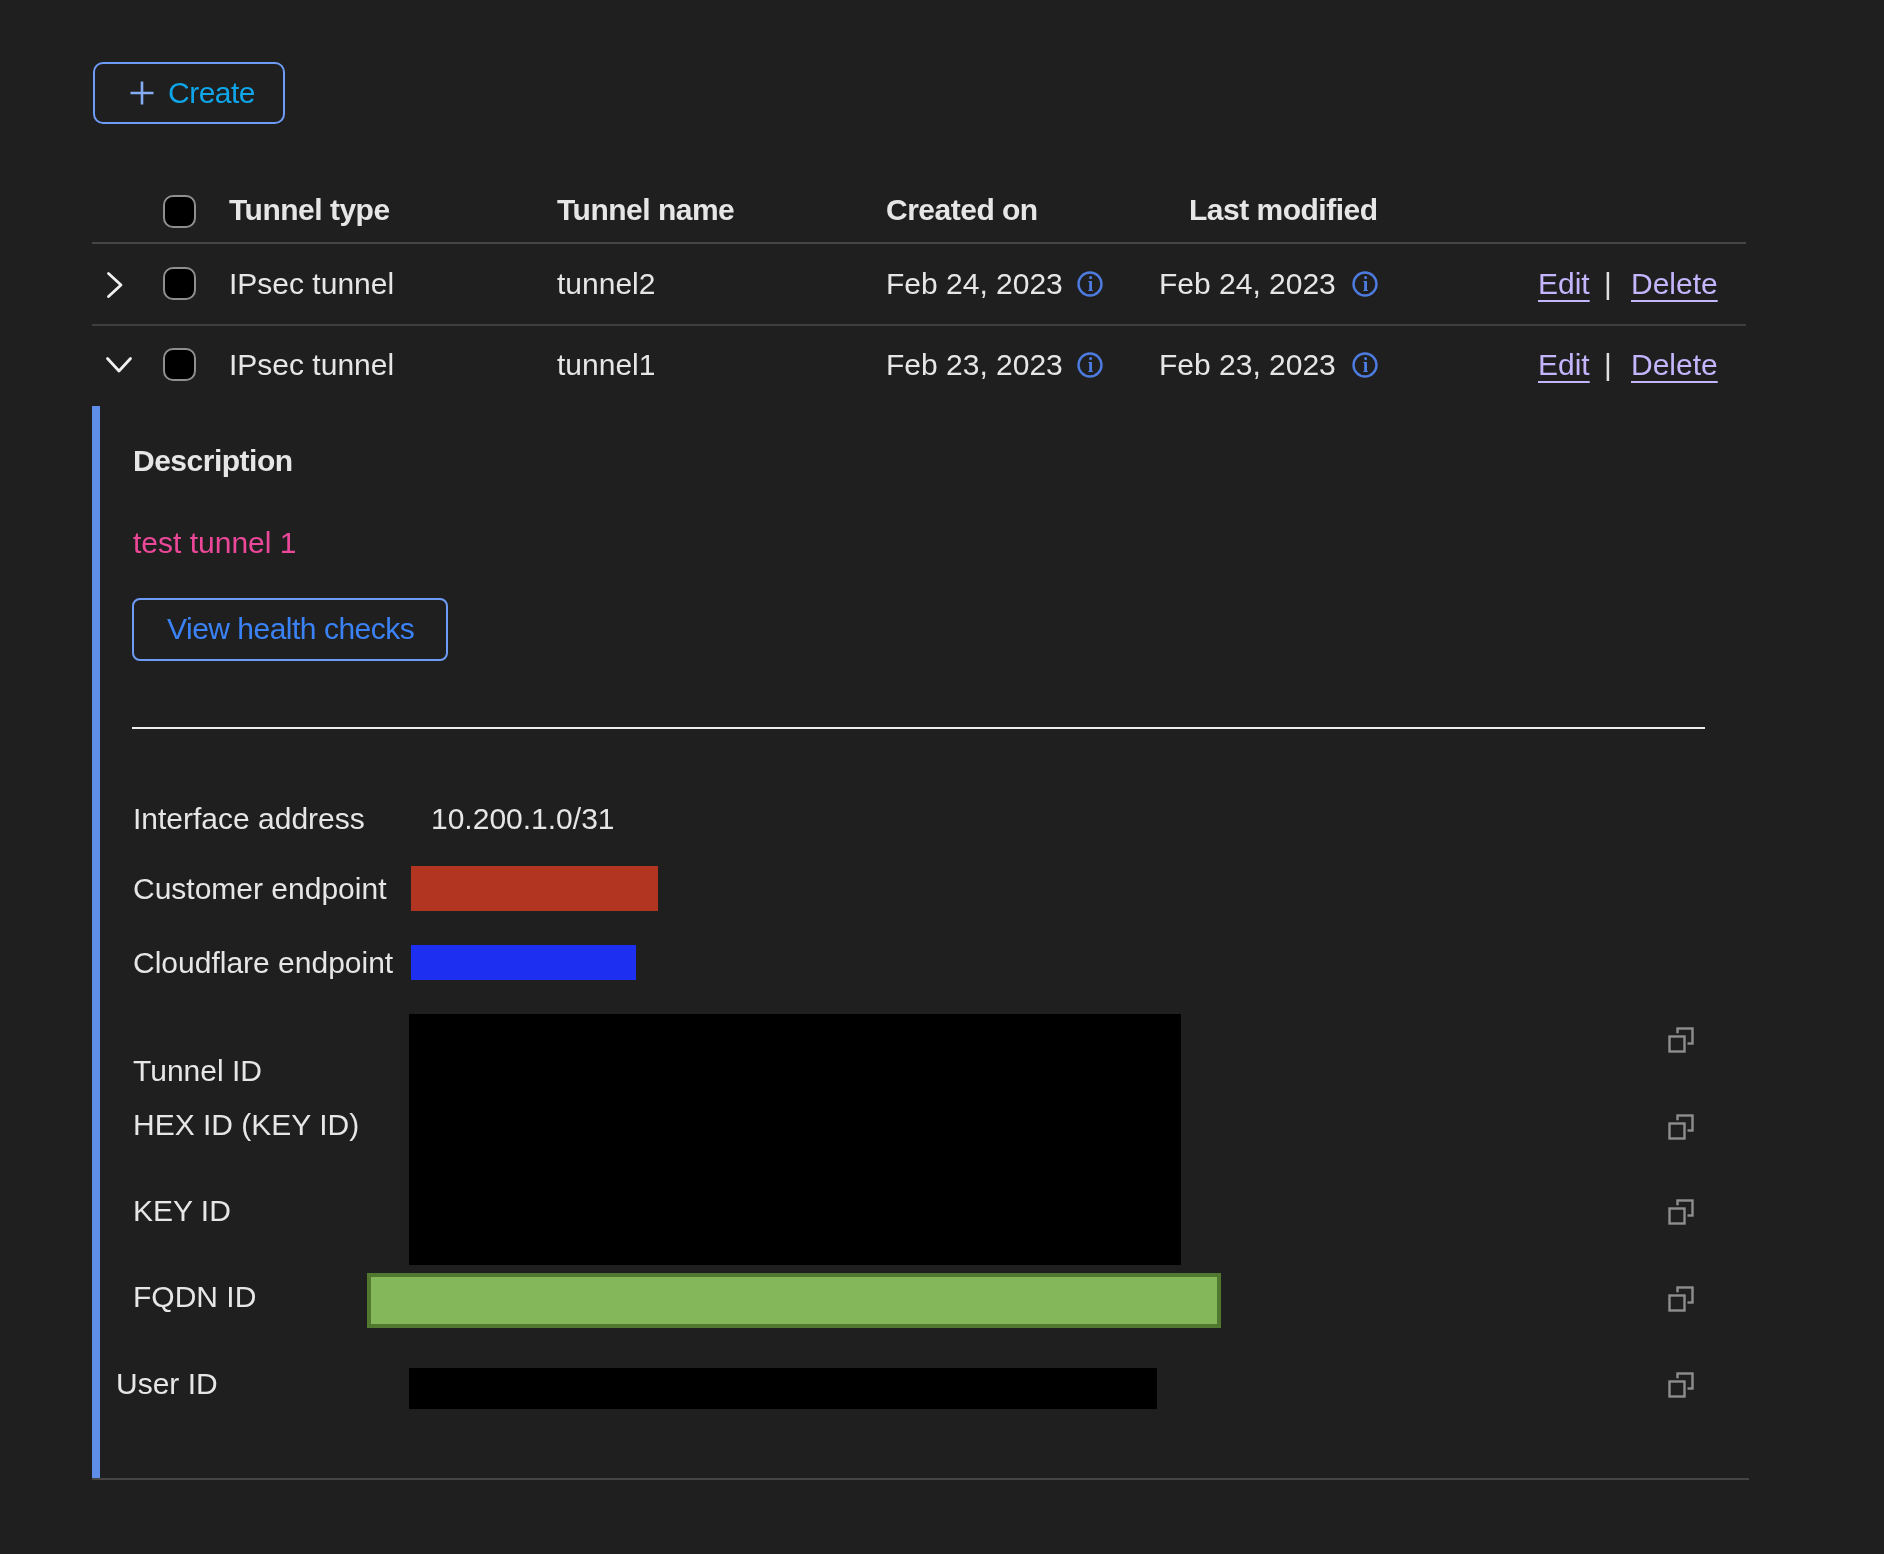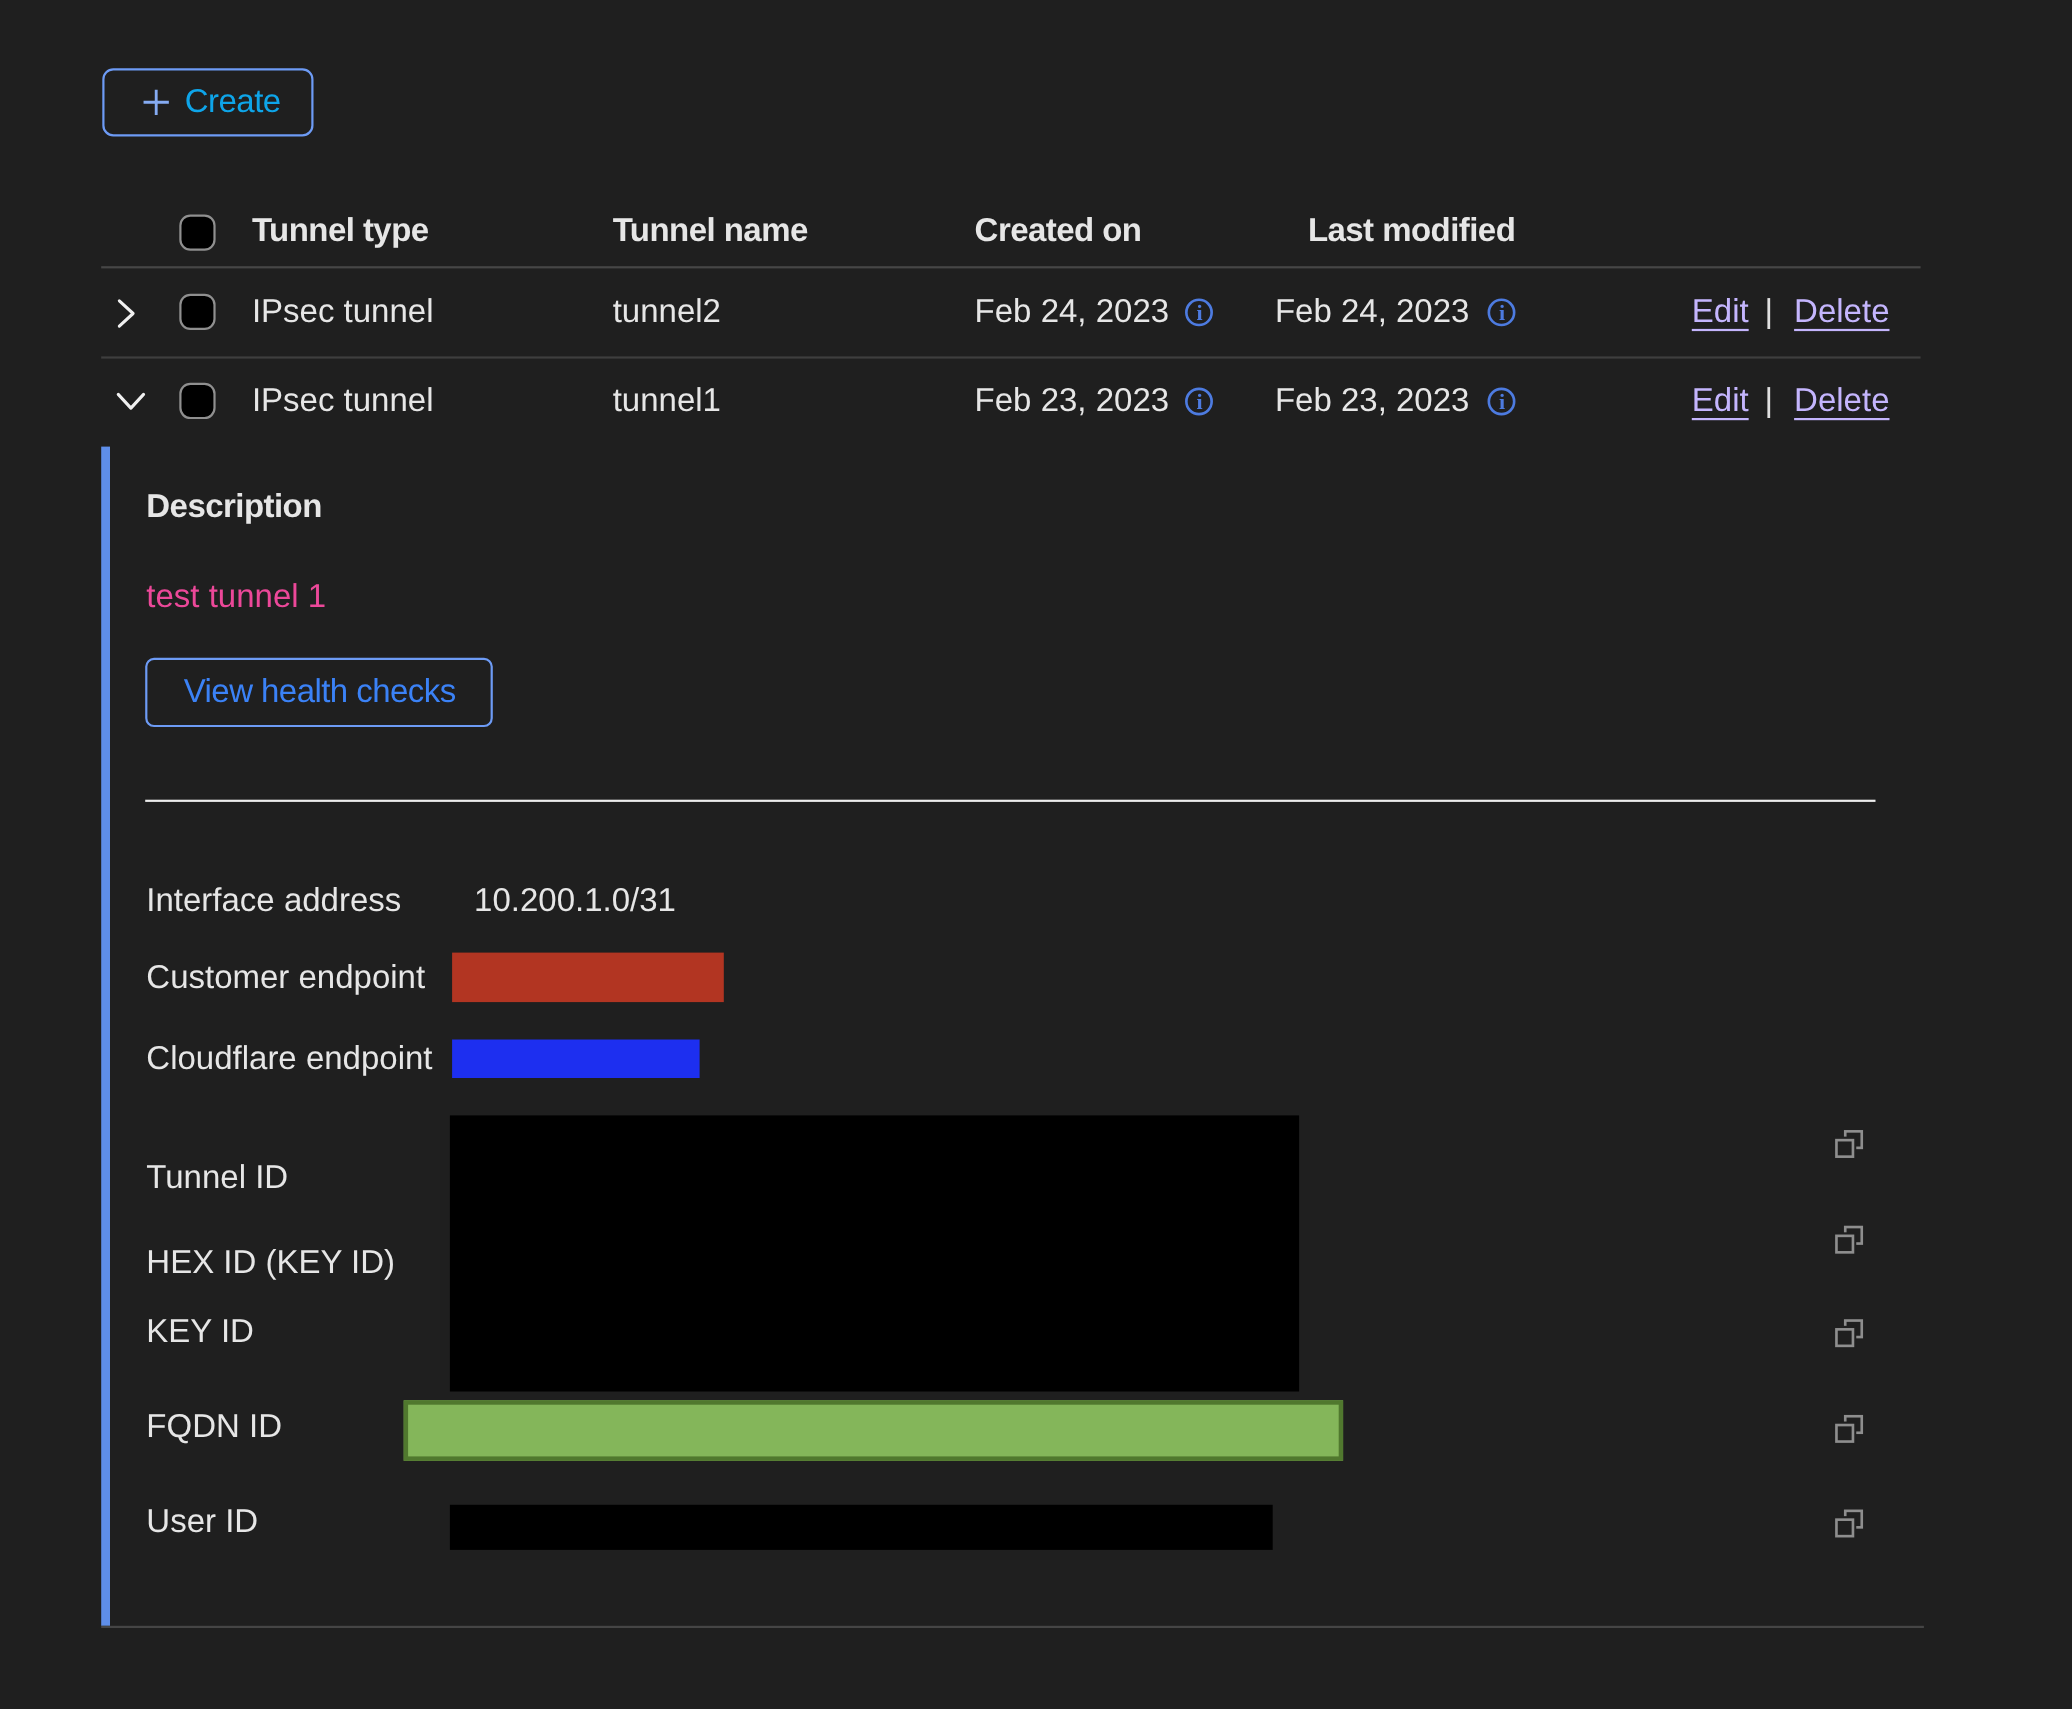--- a/index.html
+++ b/index.html
@@ -82,27 +82,27 @@
 <div class="t" style="left:431px;top:804px;">10.200.1.0/31</div>
 
 <div class="t" style="left:133px;top:874px;">Customer endpoint</div>
 <div class="abs" style="left:411px;top:866px;width:247px;height:45px;background:#b23522;"></div>
 
 <div class="t" style="left:133px;top:948px;">Cloudflare endpoint</div>
 <div class="abs" style="left:411px;top:945px;width:225px;height:35px;background:#1d2ff0;"></div>
 
 <div class="t" style="left:133px;top:1024px;margin-top:32px;">Tunnel ID</div>
 <div class="abs" style="left:409px;top:1014px;width:772px;height:251px;background:#000;"></div>
-<div class="t" style="left:133px;top:1110px;margin-top:23px;">HEX ID (KEY ID)</div>
+<div class="t" style="left:133px;top:1110px;">HEX ID (KEY ID)</div>
 <div class="t" style="left:133px;top:1196px;">KEY ID</div>
 
 <div class="t" style="left:133px;top:1282px;">FQDN ID</div>
 <div class="abs" style="left:367px;top:1273px;width:854px;height:55px;background:#84b65a;border:4px solid #50782e;"></div>
 
-<div class="t" style="left:133px;top:1369px;">User ID</div>
+<div class="t" style="left:116px;top:1369px;">User ID</div>
 <div class="abs" style="left:409px;top:1368px;width:748px;height:41px;background:#000;"></div>
 
 <svg class="abs copy" style="left:1667px;top:1026px;" width="28" height="28" viewBox="0 0 28 28">
   <rect x="10.5" y="2.5" width="15" height="15" fill="none" stroke="#8e8e8e" stroke-width="2.4"></rect>
   <rect x="-1" y="7.3" width="21.5" height="21.5" fill="#1f1f1f"></rect>
   <rect x="2.5" y="10.5" width="15" height="15" fill="none" stroke="#8e8e8e" stroke-width="2.4"></rect>
 </svg>
 <svg class="abs copy" style="left:1667px;top:1113px;" width="28" height="28" viewBox="0 0 28 28">
   <rect x="10.5" y="2.5" width="15" height="15" fill="none" stroke="#8e8e8e" stroke-width="2.4"></rect>
   <rect x="-1" y="7.3" width="21.5" height="21.5" fill="#1f1f1f"></rect>

